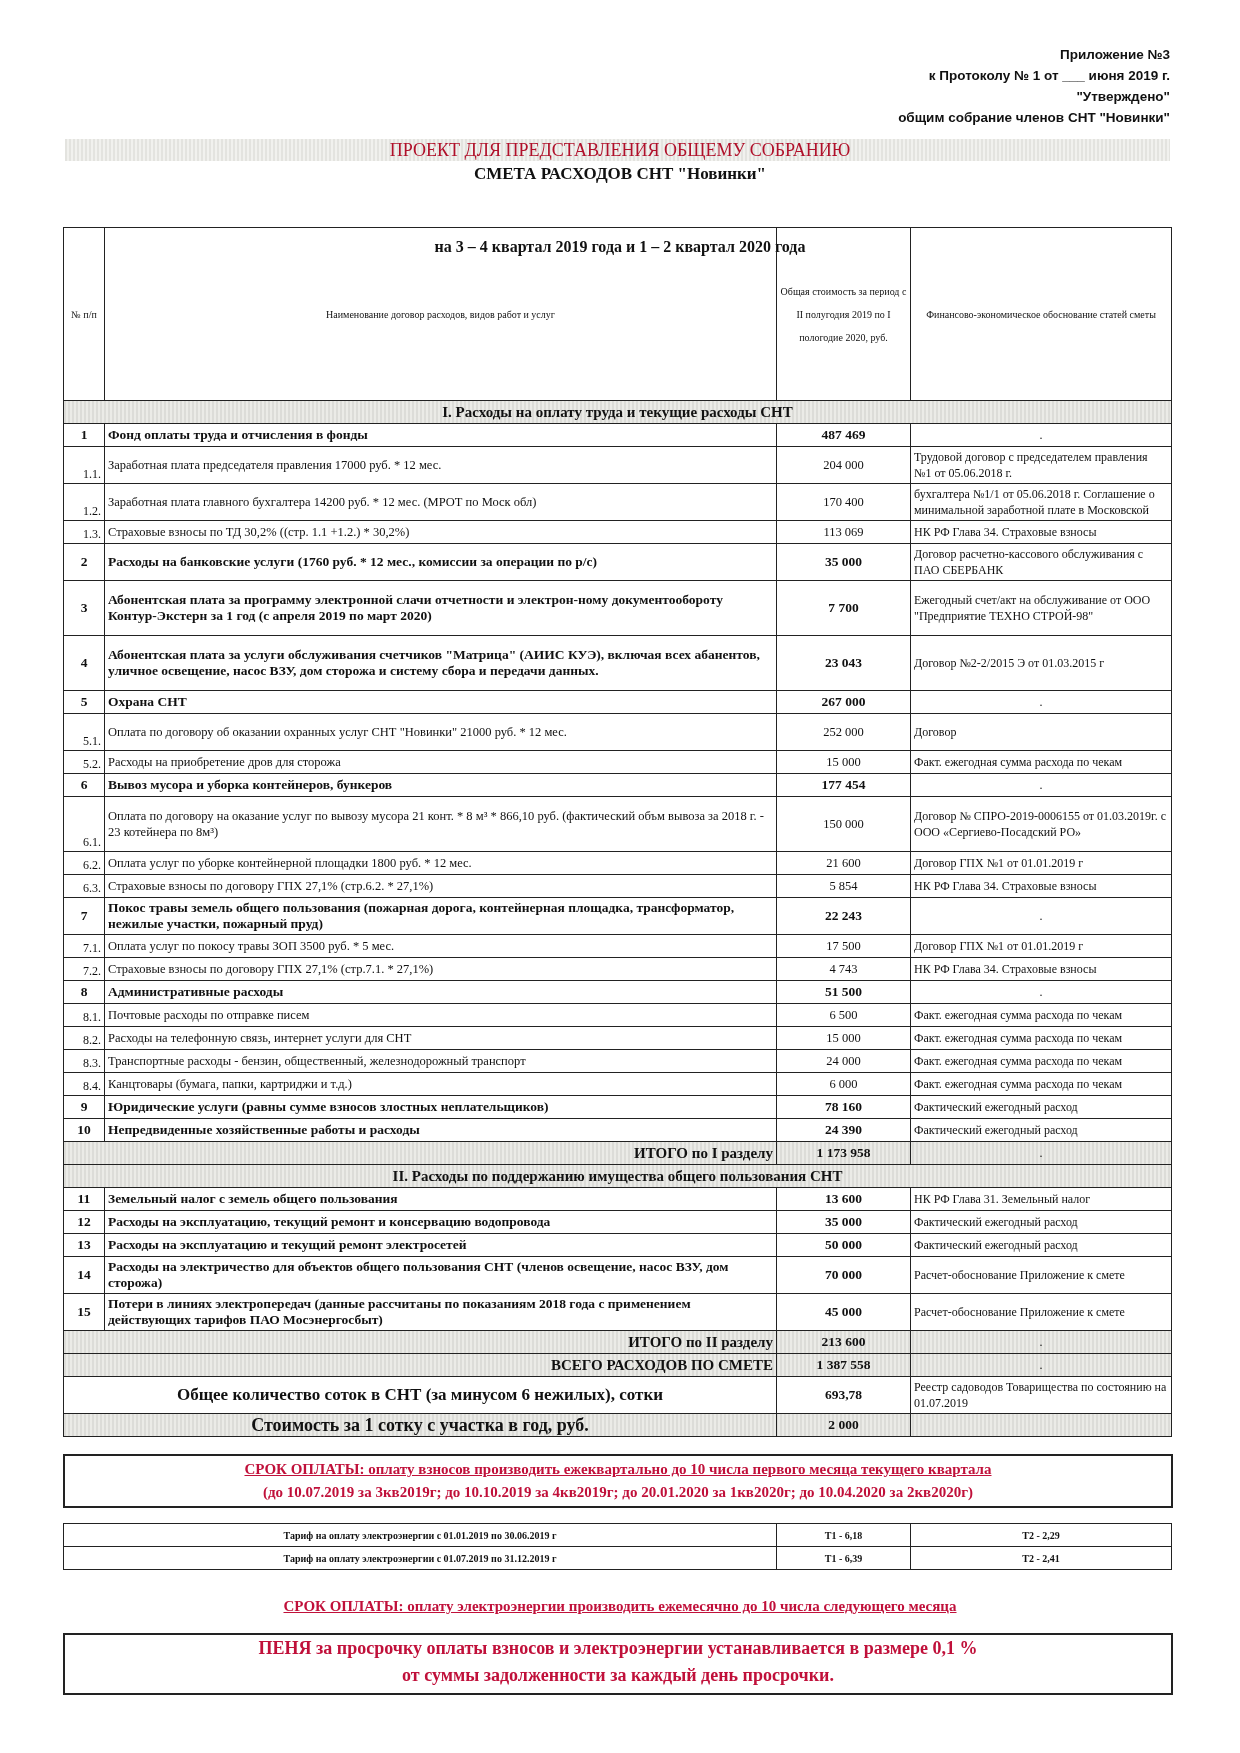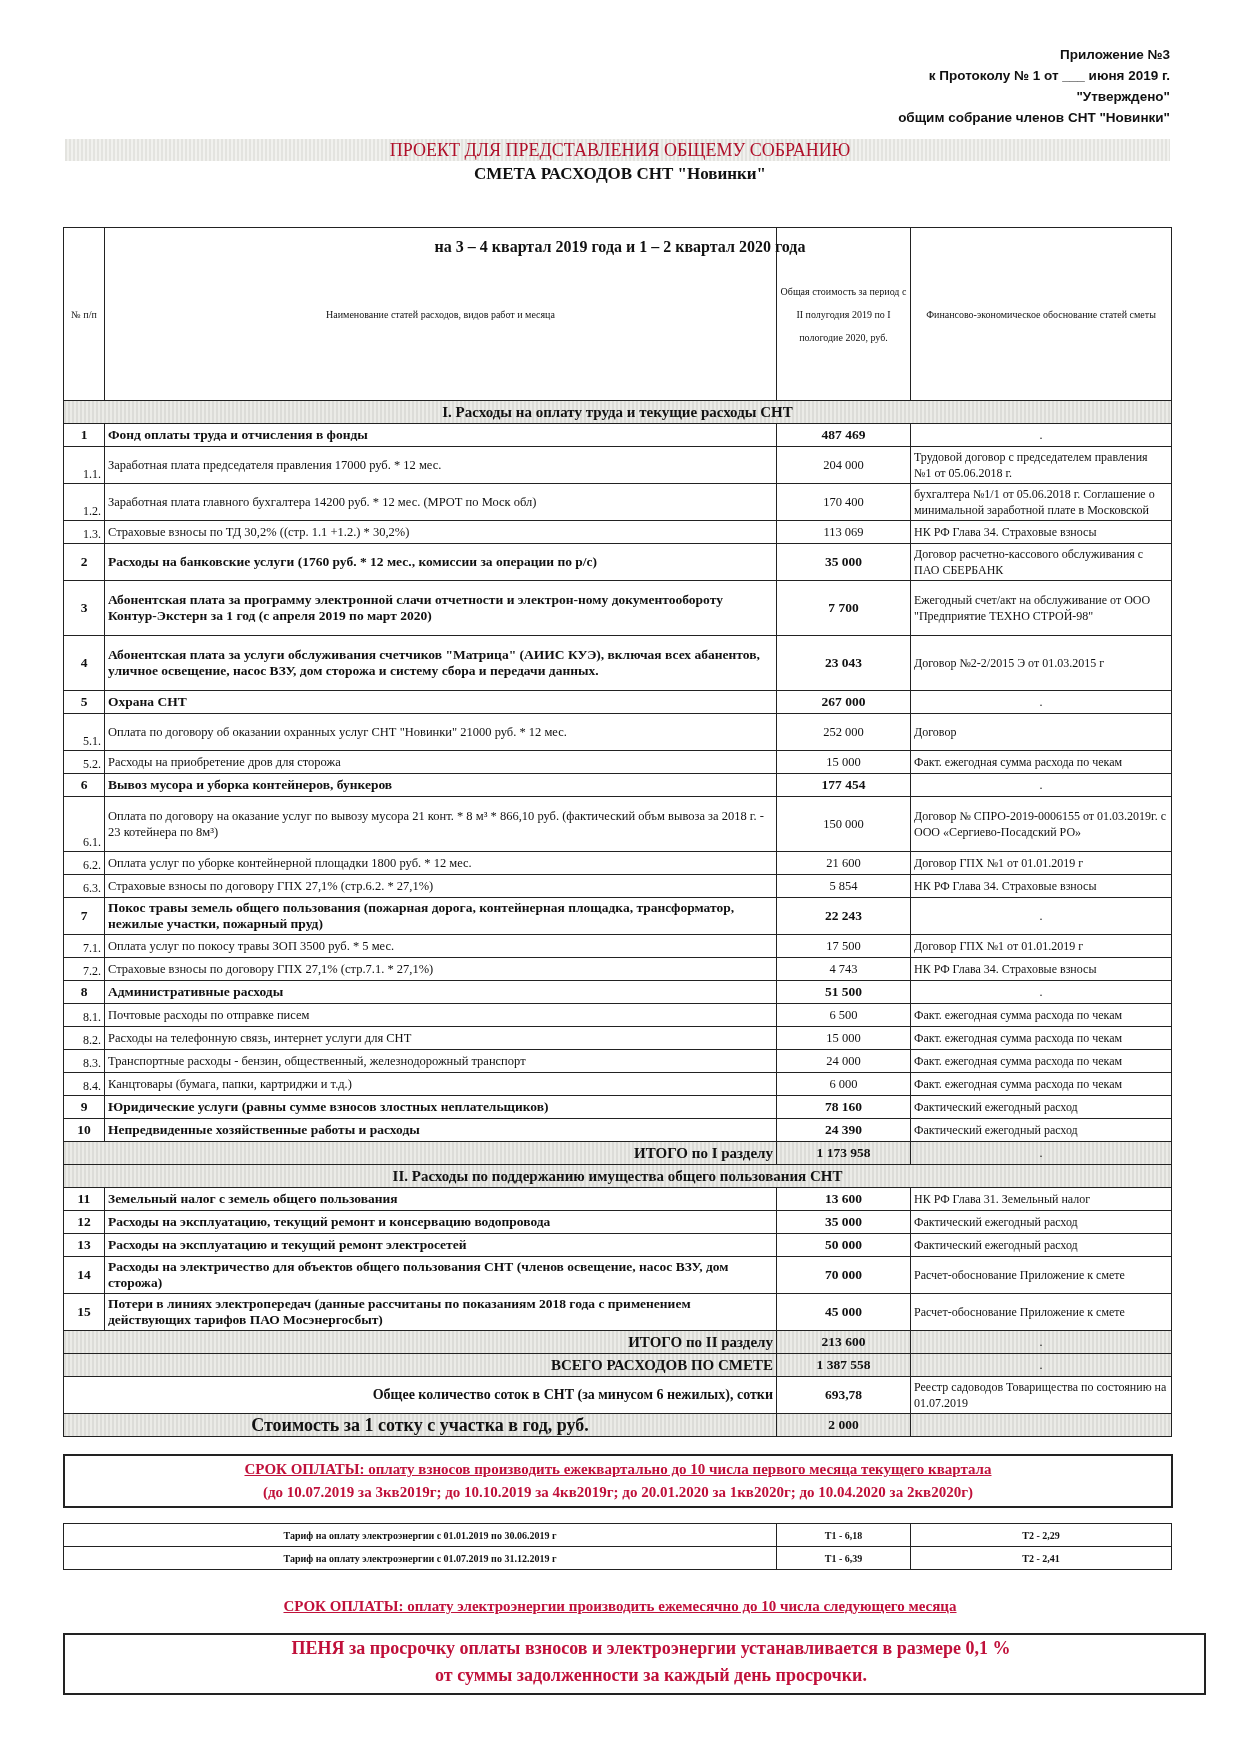--- a/index.html
+++ b/index.html
@@ -34,21 +34,21 @@
 
   .pay-box { position: absolute; left: 63px; top: 1454px; width: 1106px; height: 50px;
              border: 2px solid #222; text-align: center; color: #c0103a; font-weight: bold; font-size: 15px; line-height: 23px; }
   .pay-box .line1 { text-decoration: underline; margin-top: 2px; }
   table.tariff { position: absolute; left: 63px; top: 1523px; width: 1108px; border-collapse: collapse;
                  font-weight: bold; font-size: 10px; table-layout: fixed; }
   table.tariff td { border: 1px solid #222; height: 22px; padding: 0 4px; text-align: center; }
   .elec-pay { position: absolute; left: 0; width: 1240px; top: 1598px; text-align: center;
               color: #c0103a; font-weight: bold; font-size: 15px; text-decoration: underline; }
   .penalty-box { position: absolute; left: 63px; top: 1633px; width: 1106px; height: 58px;
-                 border: 2px solid #222; text-align: center; color: #c0103a; font-weight: bold; font-size: 18px; line-height: 27px; padding-left: 33px; }
+                 border: 2px solid #222; text-align: center; color: #c0103a; font-weight: bold; font-size: 18px; line-height: 27px; }
 </style>
 </head>
 <body>
 
 <div class="approval">
   <div>Приложение  №3</div>
   <div>к Протоколу № 1 от ___ июня 2019 г.</div>
   <div>"Утверждено"</div>
   <div>общим собрание членов СНТ "Новинки"</div>
 </div>
@@ -61,21 +61,21 @@
 <table class="main">
   <colgroup>
       <col class="c-num">
       <col class="c-name">
       <col class="c-sum">
       <col class="c-basis">
     </colgroup>
   <thead>
     <tr>
       <th>№ п/п</th>
-      <th>Наименование статей расходов, видов работ и месяца</th>
+      <th>Наименование договор расходов, видов работ и услуг</th>
       <th>Общая стоимость за период с II полугодия 2019 по I пологодие 2020, руб.</th>
       <th>Финансово-экономическое обоснование статей сметы</th>
     </tr>
   </thead>
   <tbody id="tbody">
     <tr class="section-row shade">
       <td colspan="4">I. Расходы на оплату труда и текущие расходы СНТ</td>
     </tr>
   <tr class="r1">
         <td class="num bold">1</td>
@@ -263,21 +263,21 @@
         <td class="total-label" colspan="2">ИТОГО по II разделу</td>
         <td class="sum bold">213 600</td>
         <td class="basis center-dot">.</td>
       </tr>
       <tr class="shade r1">
         <td class="total-label" colspan="2">ВСЕГО РАСХОДОВ ПО СМЕТЕ</td>
         <td class="sum bold">1 387 558</td>
         <td class="basis center-dot">.</td>
       </tr>
       <tr class="r2">
-        <td class="bold" colspan="2" style="text-align: right; font-size: 14px;">Общее количество соток в СНТ (за минусом 6 нежилых), сотки</td>
+        <td class="bold" colspan="2" style="text-align: center; font-size: 17px;">Общее количество соток в СНТ (за минусом 6 нежилых), сотки</td>
         <td class="sum bold">693,78</td>
         <td class="basis">Реестр садоводов Товарищества по состоянию на 01.07.2019</td>
       </tr>
       <tr class="shade r1">
         <td class="bold" colspan="2" style="text-align: center; font-size: 18px;">Стоимость за 1 сотку с участка в год, руб.</td>
         <td class="sum bold">2 000</td>
         <td class="basis"></td>
       </tr>
     </tbody>
 </table>

